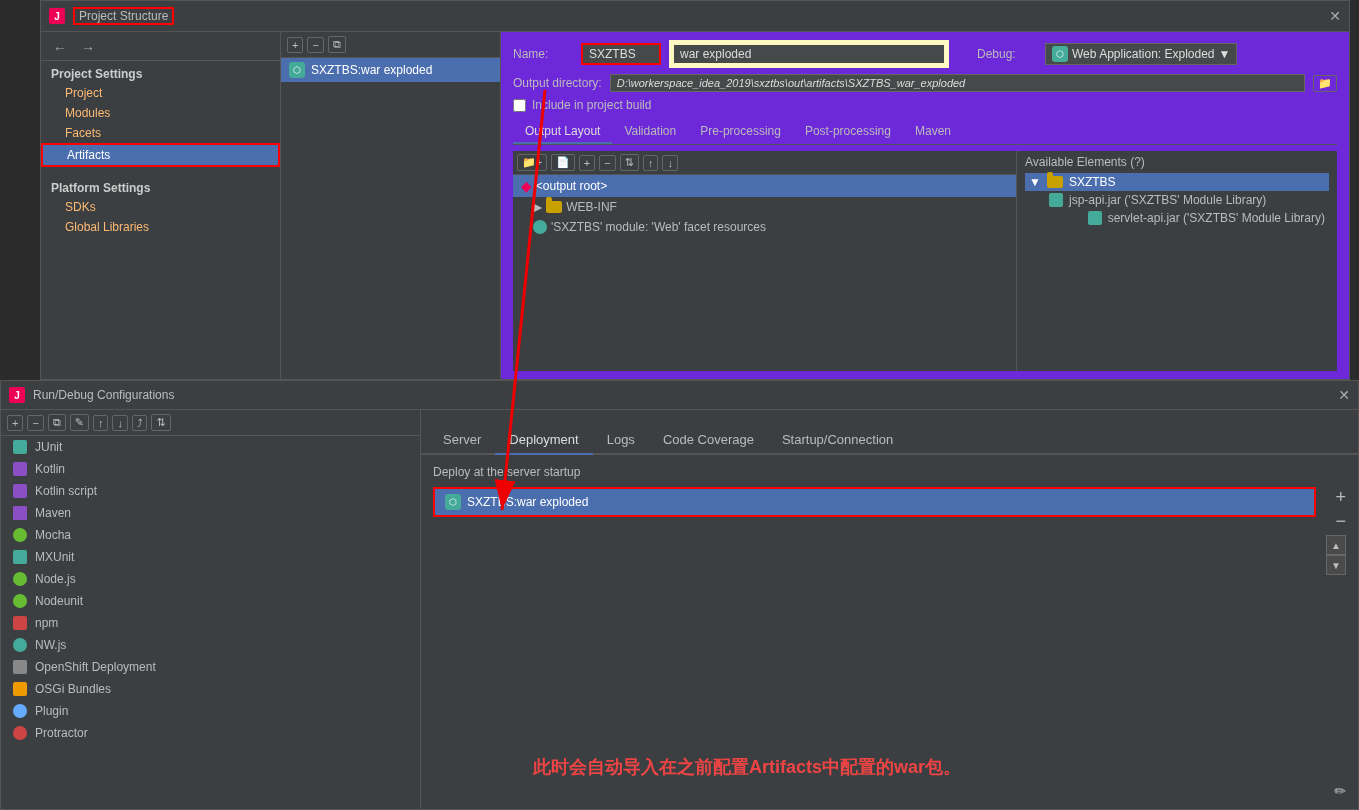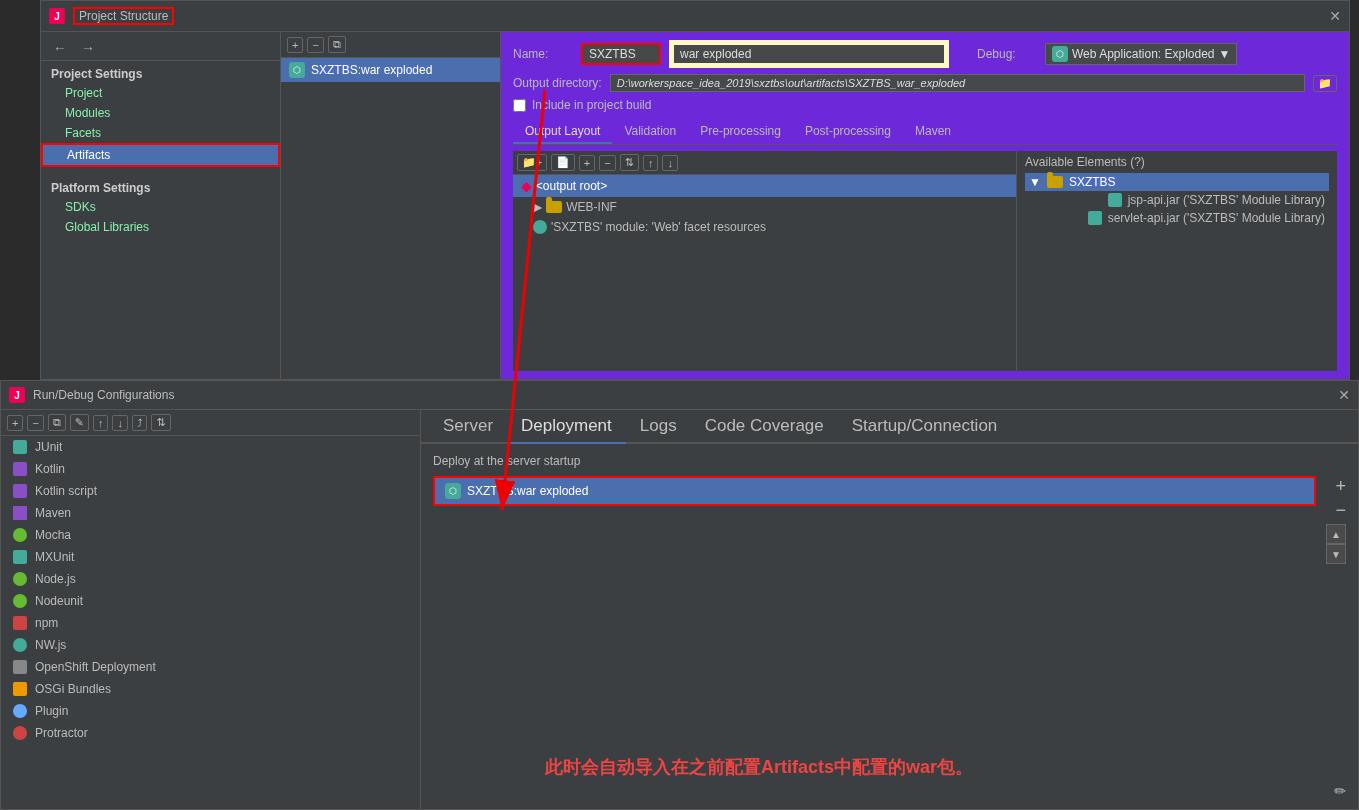--- a/index.html
+++ b/index.html
@@ -94,21 +94,21 @@
 
     .sidebar-section-header {
       color: #ccc;
       font-size: 12px;
       font-weight: bold;
       padding: 6px 10px 2px 10px;
     }
 
     .sidebar-item {
       padding: 3px 10px 3px 24px;
-      color: #86efac;
+      color: #fdba74;
       cursor: pointer;
       font-size: 12px;
     }
 
     .sidebar-item.active {
       background: #4b6eaf;
       color: white;
     }
 
     .sidebar-item.active-red {
@@ -403,23 +403,24 @@
     .run-tab-bar {
       display: flex;
       border-bottom: 2px solid #555;
       padding: 0 8px;
     }
 
     .run-tab {
       padding: 6px 14px;
       color: #bbb;
       cursor: pointer;
-      font-size: 17px;
+      font-size: 13px;
       border-bottom: 2px solid transparent;
       margin-bottom: -2px;
+      margin-top: 16px;
     }
 
     .run-tab.active {
       color: #ddd;
       border-bottom: 2px solid #4b6eaf;
     }
 
     .deployment-content {
       padding: 10px 12px;
       display: flex;
@@ -469,21 +470,20 @@
       cursor: pointer;
     }
 
     .annotation-text {
       color: #e44;
       font-size: 18px;
       font-weight: bold;
       position: absolute;
       bottom: 80px;
       right: 136px;
-      margin-left: 12px;
     }
 
     
     .scroll-buttons {
       position: absolute;
       right: 0;
       top: 48px;
       display: flex;
       flex-direction: column;
       gap: 0;
@@ -685,21 +685,21 @@
 
             <div class="available-panel">
               <div class="available-header">
                 <span>Available Elements (?)</span>
               </div>
               <div class="available-item selected">
                 <span>▼</span>
                 <span class="icon-folder"></span>
                 <span>SXZTBS</span>
               </div>
-              <div class="available-item" style="padding-left:24px;justify-content:flex-end;">
+              <div class="available-item" style="padding-left:24px;">
                 <span class="icon-jar" style="width:14px;height:14px;background:linear-gradient(135deg,#4a9,#4a9);display:inline-block;border-radius:2px;flex-shrink:0;"></span>
                 <span>jsp-api.jar ('SXZTBS' Module Library)</span>
               </div>
               <div class="available-item" style="padding-left:24px;justify-content:flex-end;">
                 <span class="icon-jar" style="width:14px;height:14px;background:linear-gradient(135deg,#4a9,#4a9);display:inline-block;border-radius:2px;flex-shrink:0;"></span>
                 <span>servlet-api.jar ('SXZTBS' Module Library)</span>
               </div>
             </div>
           </div>
         </div>

